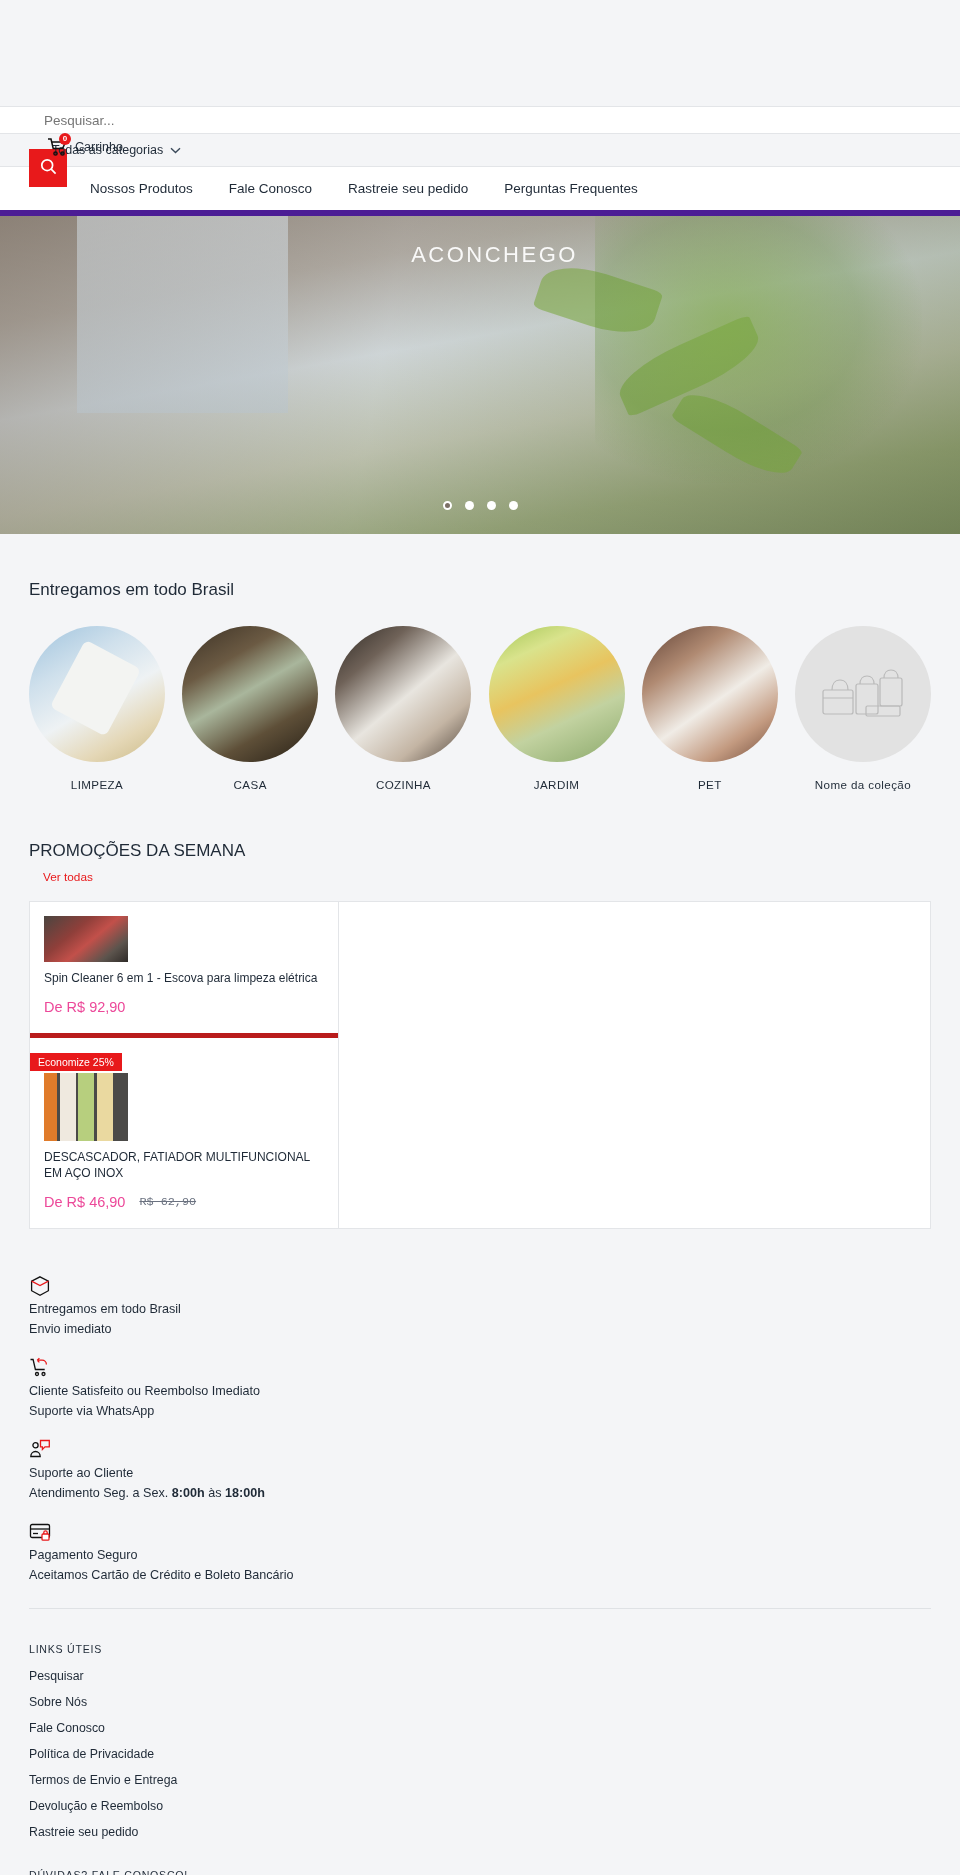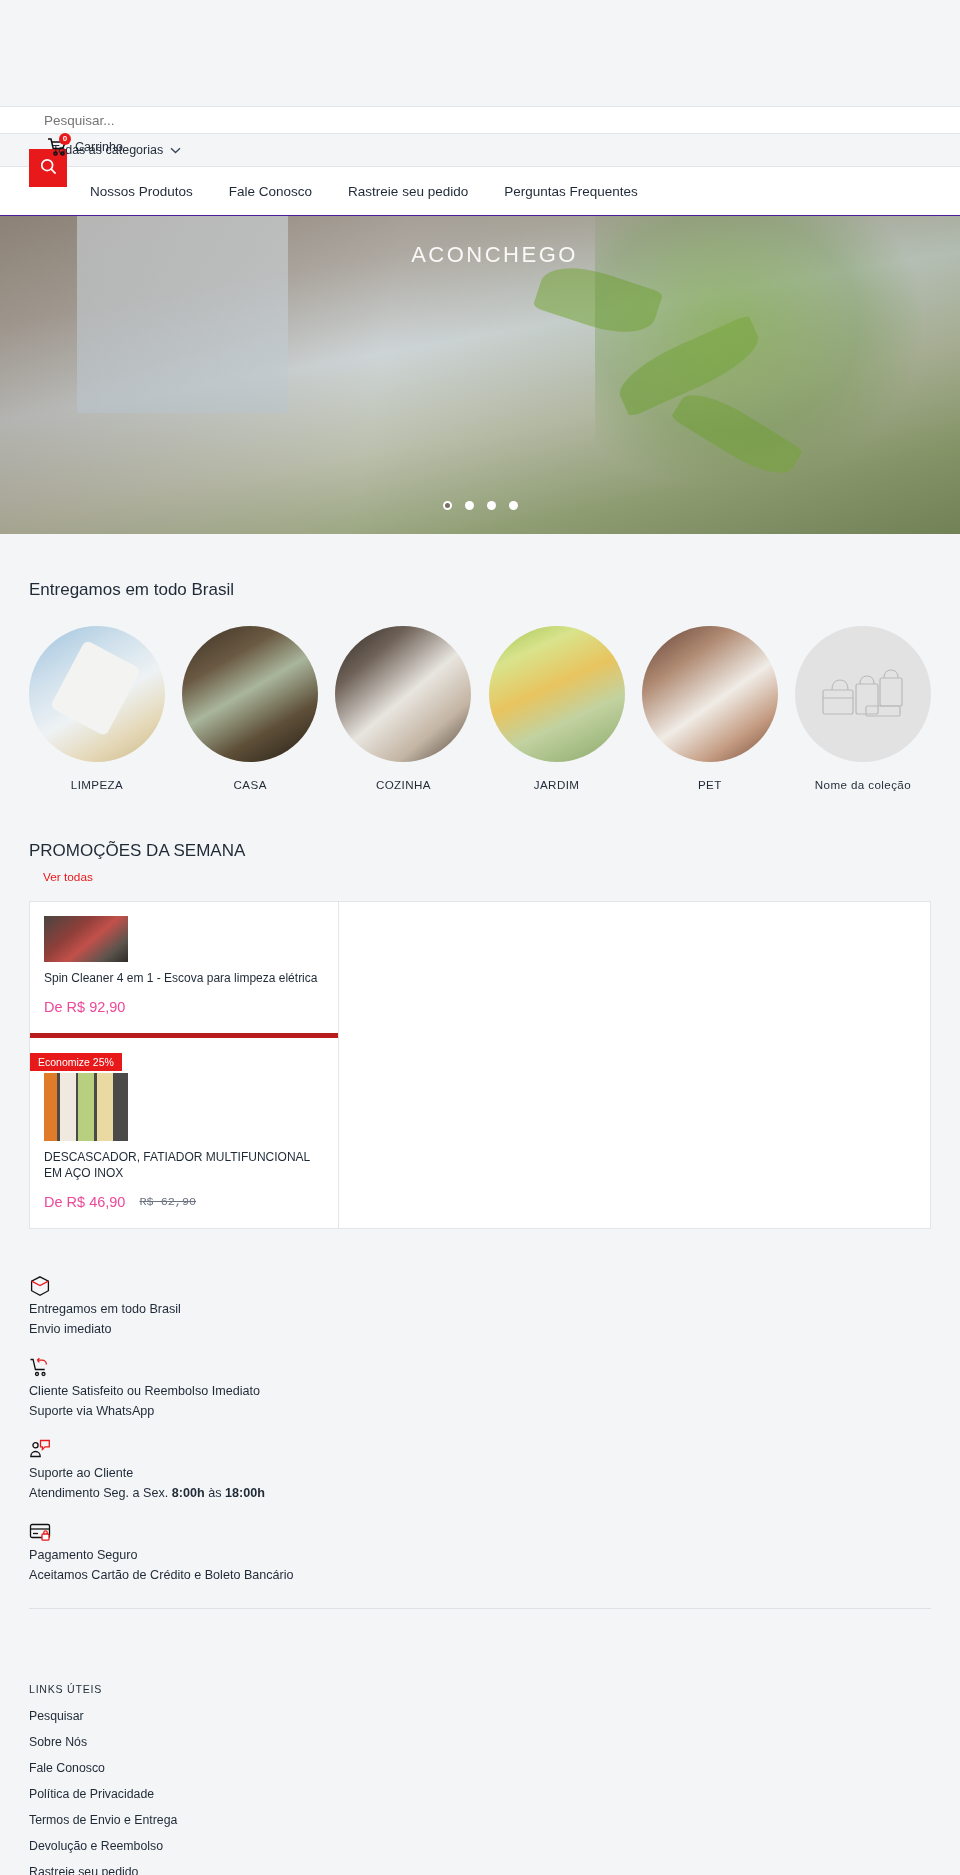--- a/index.html
+++ b/index.html
@@ -92,21 +92,21 @@
     display: flex; align-items: center; gap: 7px;
     z-index: 2;
   }
   .cat-select-label { font-size: 12.5px; color: #1f2a37; }
   .chev { color: #3b4a5a; font-size: 11px; }
 
   .nav-row {
     position: relative;
     background: #fff;
     height: 49px;
-    border-bottom: 1px solid #4c1d95;
+    border-bottom: 6px solid #4c1d95;
     display: flex; align-items: center;
   }
   .search-btn {
     position: absolute; left: 29px; top: -18px;
     width: 38px; height: 38px;
     background: #e8191b;
     display: flex; align-items: center; justify-content: center;
     cursor: pointer; border: 0;
   }
   .nav-links {
@@ -270,21 +270,21 @@
 
   .divider {
     border: 0; border-top: 1px solid #dfe2e5;
     margin: 26px 29px 0 29px;
   }
 
   
   .footer { padding: 34px 29px 30px 29px; }
   .foot-head {
     font-size: 10.6px; letter-spacing: .75px;
-    color: #1f2a37; margin-bottom: 14px; margin-top: 40px;
+    color: #1f2a37; margin-bottom: 14px;
   }
   .foot-link {
     display: block; font-size: 12.3px;
     color: #1f2a37; text-decoration: none;
     margin-bottom: 12px; cursor: pointer;
   }
   .foot-block-2 { margin-top: 30px; }
 </style>
 </head>
 <body>
@@ -402,21 +402,21 @@
 
 <div class="section">
   <h2 class="promo-head">PROMOÇÕES DA SEMANA</h2>
   <a class="promo-see" href="#">Ver todas</a>
 
   <div class="promo-grid">
     <div class="promo-col-left">
 
       <div class="product-card">
         <div class="prod-thumb t-spin"></div>
-        <div class="prod-title">Spin Cleaner 4 em 1 - Escova para limpeza elétrica</div>
+        <div class="prod-title">Spin Cleaner 6 em 1 - Escova para limpeza elétrica</div>
         <div class="prod-price-row">
           <span class="price-now">De R$ 92,90</span>
         </div>
       </div>
 
       <div class="product-card">
         <span class="badge">Economize 25%</span>
         <div class="prod-thumb tall t-desc"></div>
         <div class="prod-title">DESCASCADOR, FATIADOR MULTIFUNCIONAL EM AÇO INOX</div>
         <div class="prod-price-row">

